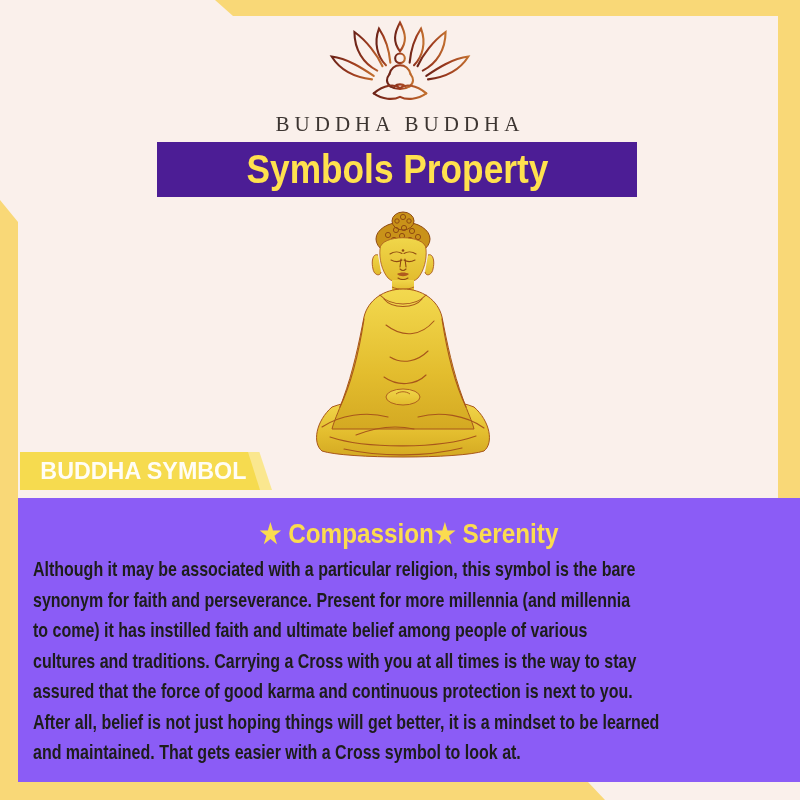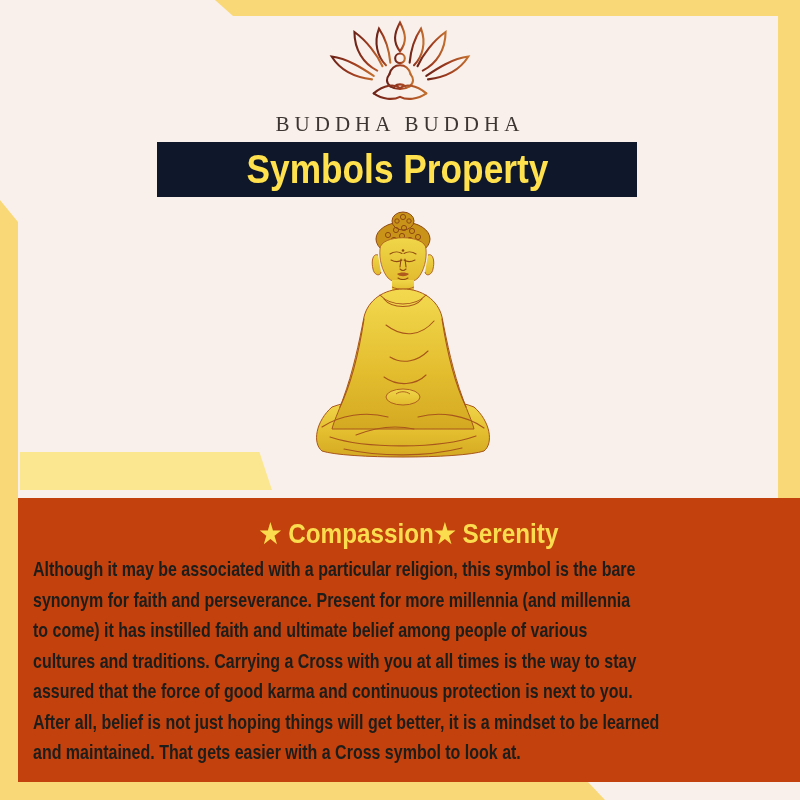--- a/index.html
+++ b/index.html
@@ -18,39 +18,39 @@
     clip-path:polygon(0 0,588px 0,605px 18px,0 18px);}
 
   
   .logo{position:absolute;left:0;right:0;top:18px;margin:0 auto;width:176px;height:92px;}
   .brand-name{position:absolute;left:0;right:0;top:112px;text-align:center;
     font-family:"Liberation Serif",serif;font-size:21px;letter-spacing:5px;
     color:#3C3531;font-weight:500;}
 
   
   .title-banner{position:absolute;left:157px;top:142px;width:480px;height:55px;
-    background:#0f172a;display:flex;align-items:center;justify-content:center;}
+    background:#4c1d95;display:flex;align-items:center;justify-content:center;}
   .page-title{font-size:41px;font-weight:bold;color:#FFE14E;
     transform:scaleX(0.86);white-space:nowrap;}
 
   
   .buddha{position:absolute;left:296px;top:207px;width:215px;height:255px;}
 
   
   .ribbon-tail{position:absolute;left:20px;top:452px;width:252px;height:38px;
     background:#FAE78F;clip-path:polygon(0 0,95% 0,100% 100%,0 100%);}
   .ribbon{position:absolute;left:20px;top:452px;width:240px;height:38px;
     background:#F6DB4F;clip-path:polygon(0 0,95% 0,100% 100%,0 100%);}
   .ribbon-label{display:block;padding-left:21px;line-height:38px;font-size:24px;
     font-weight:bold;color:#FFFDF5;transform:scaleX(0.97);transform-origin:0 50%;
     white-space:nowrap;}
 
   
   .content-section{position:absolute;left:18px;top:498px;width:782px;height:284px;
-    background:#c2410c;}
+    background:#8b5cf6;}
   .content-heading{position:absolute;left:0;top:20px;width:100%;text-align:center;
     font-size:27px;font-weight:bold;color:#FBDC4F;transform:scaleX(0.9);
     white-space:nowrap;}
   .body-paragraph{position:absolute;left:15px;top:56px;width:960px;
     transform:scaleX(0.78);transform-origin:0 0;font-size:20.5px;font-weight:bold;
     line-height:30.5px;color:#1D1D1B;}
   .paragraph-line{white-space:nowrap;}
 </style>
 </head>
 <body>
@@ -157,20 +157,23 @@
       <path d="M34,230 C70,242 144,242 180,229"></path>
       <path d="M48,242 C85,250 130,250 166,241"></path>
       <path d="M60,228 C80,220 100,218 118,222"></path>
     </g>
 
     <ellipse cx="107" cy="190" rx="17" ry="8" fill="url(#goldHead)" stroke="#A8561B" stroke-width="0.9"></ellipse>
     <path d="M100,187 C104,184 110,184 114,187" stroke="#A8561B" stroke-width="0.9" fill="none"></path>
   </svg>
 
   <div class="ribbon-tail"></div>
+  <div class="ribbon">
+    <span class="ribbon-label">BUDDHA SYMBOL</span>
+  </div>
 
   <div class="content-section">
     <div class="content-heading">★ Compassion★ Serenity</div>
     <div class="body-paragraph">
       <div class="paragraph-line">Although it may be associated with a particular religion, this symbol is the bare</div>
       <div class="paragraph-line">synonym for faith and perseverance. Present for more millennia (and millennia</div>
       <div class="paragraph-line">to come) it has instilled faith and ultimate belief among people of various</div>
       <div class="paragraph-line">cultures and traditions. Carrying a Cross with you at all times is the way to stay</div>
       <div class="paragraph-line">assured that the force of good karma and continuous protection is next to you.</div>
       <div class="paragraph-line">After all, belief is not just hoping things will get better, it is a mindset to be learned</div>

